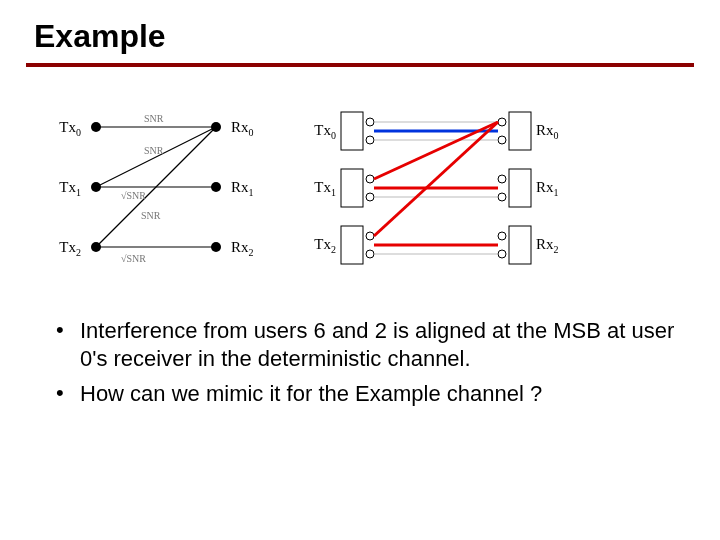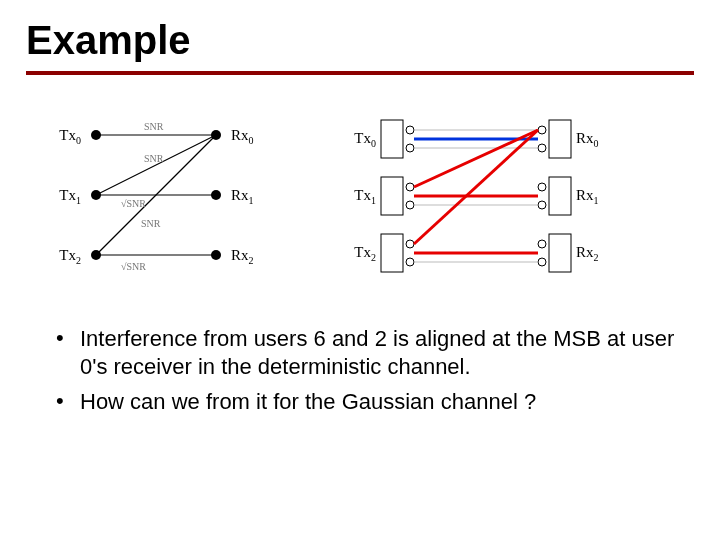--- a/index.html
+++ b/index.html
@@ -12,35 +12,34 @@
     color: #000;
   }
   .slide {
     width: 720px;
     height: 540px;
     position: relative;
     box-sizing: border-box;
     padding: 18px 26px;
   }
   .title {
-    font-size: 40px;
+    font-size: 32px;
     font-weight: bold;
-    margin: 0 0 8px 0;
+    margin: 0 0 8px 8px;
   }
   .rule {
     height: 4px;
     background: #8b0000;
     width: 100%;
     margin-bottom: 30px;
   }
   .figs {
     display: flex;
     flex-direction: row;
     align-items: flex-start;
-    gap: 40px;
     margin-bottom: 40px;
   }
   .fig {
     position: relative;
   }
   .fig svg {
     display: block;
   }
   .figlabel {
     font-family: "Times New Roman", serif;
@@ -159,17 +158,17 @@
 
   </div>
 
   <div class="bullets">
     <div class="bullet-row">
       <span class="bullet-dot">•</span>
       <span class="bullet-text">Interference from users 6 and 2 is aligned at the MSB at user 0's receiver in the deterministic channel.</span>
     </div>
     <div class="bullet-row">
       <span class="bullet-dot">•</span>
-      <span class="bullet-text">How can we from it for the Gaussian channel ?</span>
+      <span class="bullet-text">How can we mimic it for the Example channel ?</span>
     </div>
   </div>
 
 </div>
 
 </body></html>

